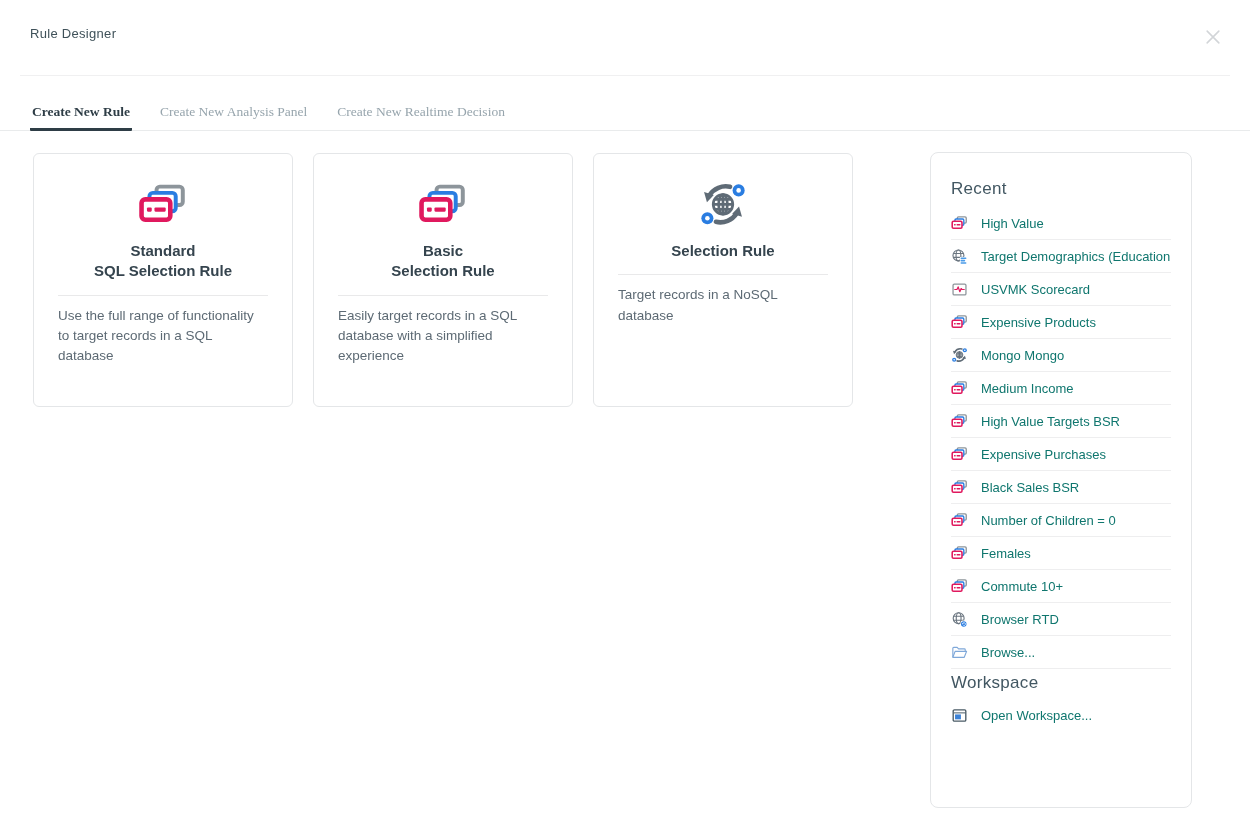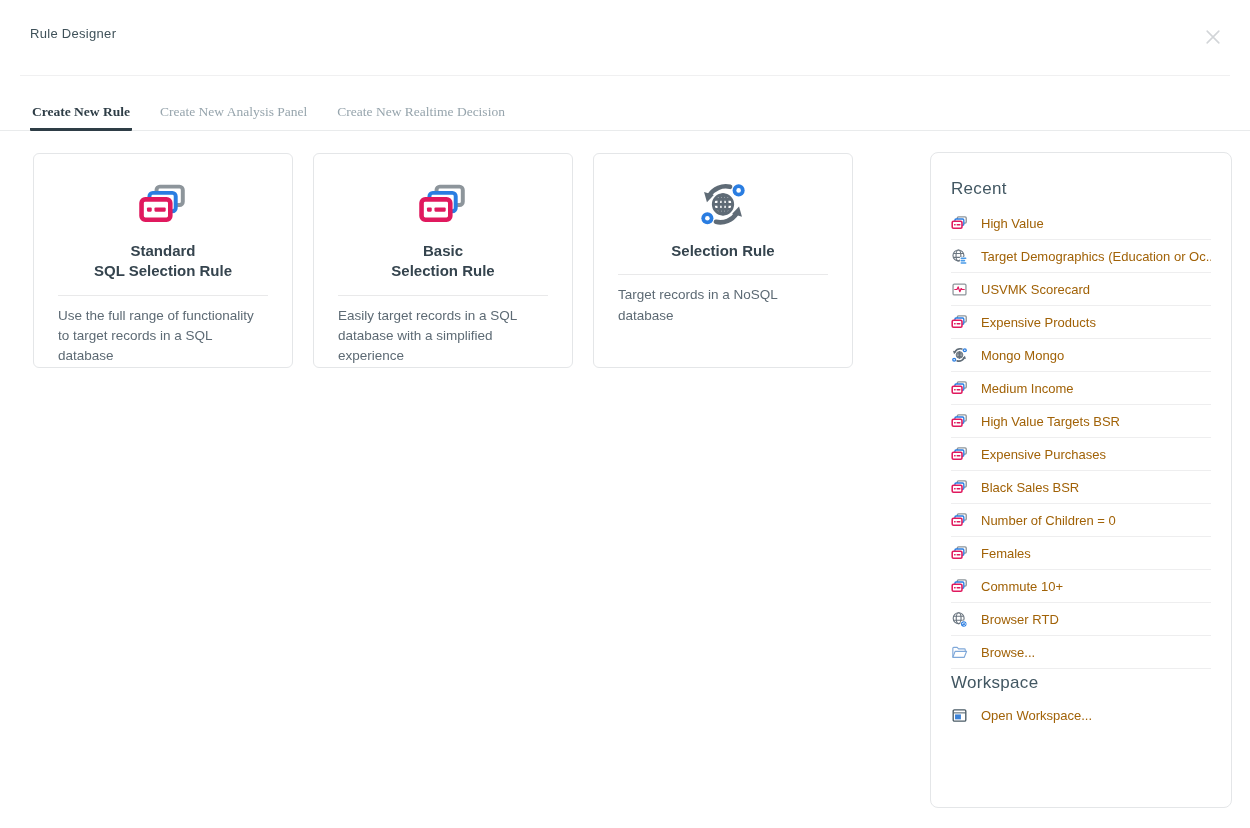--- a/index.html
+++ b/index.html
@@ -33,47 +33,47 @@
     font-size:13.5px; color:#97a5ad; padding:0 2px 8px 2px; cursor:pointer;
     white-space:nowrap;
     font-family:Liberation Serif, serif;
   }
   .tab.active {
     color:#2e3d46; font-weight:700;
     border-bottom:3px solid #2e3d46; border-radius:1px;
   }
   .cards { position:absolute; left:33px; top:153px; display:flex; gap:20px; }
   .card {
-    width:260px; height:215px; background:#fff;
+    width:260px; height:254px; background:#fff;
     border:1px solid #e4e6e8; border-radius:6px; text-align:center;
     cursor:pointer;
   }
   .card-icon { margin-top:27px; height:50px; display:flex; justify-content:center; }
   .card-icon svg { width:50px; height:50px; }
   .card-title {
     margin-top:10px; font-size:15px; font-weight:700; color:#35444e;
     line-height:1.35;
   }
   .card-divider { border-top:1px solid #e9e9ea; margin:13px 24px 0; }
   .card-desc {
     text-align:left; padding:10px 24px 12px; font-size:13.5px; color:#5d6a74;
     line-height:1.5;
   }
   .panel {
-    position:absolute; left:930px; top:152px; width:302px; height:656px;
+    position:absolute; left:930px; top:152px; width:262px; height:656px;
     border:1px solid #e4e6e8; border-radius:8px; background:#fff;
     padding:22px 20px; overflow:hidden;
   }
   .panel-heading { font-size:17px; color:#425762; margin:4px 0 8px; letter-spacing:.3px; }
   .panel-heading.ws { margin-top:4px; margin-bottom:6px; }
   .rowlist { }
   .row {
     display:flex; align-items:center; gap:13px; height:33px;
     border-bottom:1px solid #eeeeef; cursor:pointer;
-    font-size:13px; font-weight:500; color:#a16207;
+    font-size:13px; font-weight:500; color:#0f766e;
     white-space:nowrap; overflow:hidden;
   }
   .row.no-border { border-bottom:none; }
   .row svg { width:17px; height:17px; flex:none; }
   .row .row-label { overflow:hidden; text-overflow:clip; }
 </style>
 </head>
 <body>
 
 <svg width="0" height="0" style="position:absolute" aria-hidden="true">

